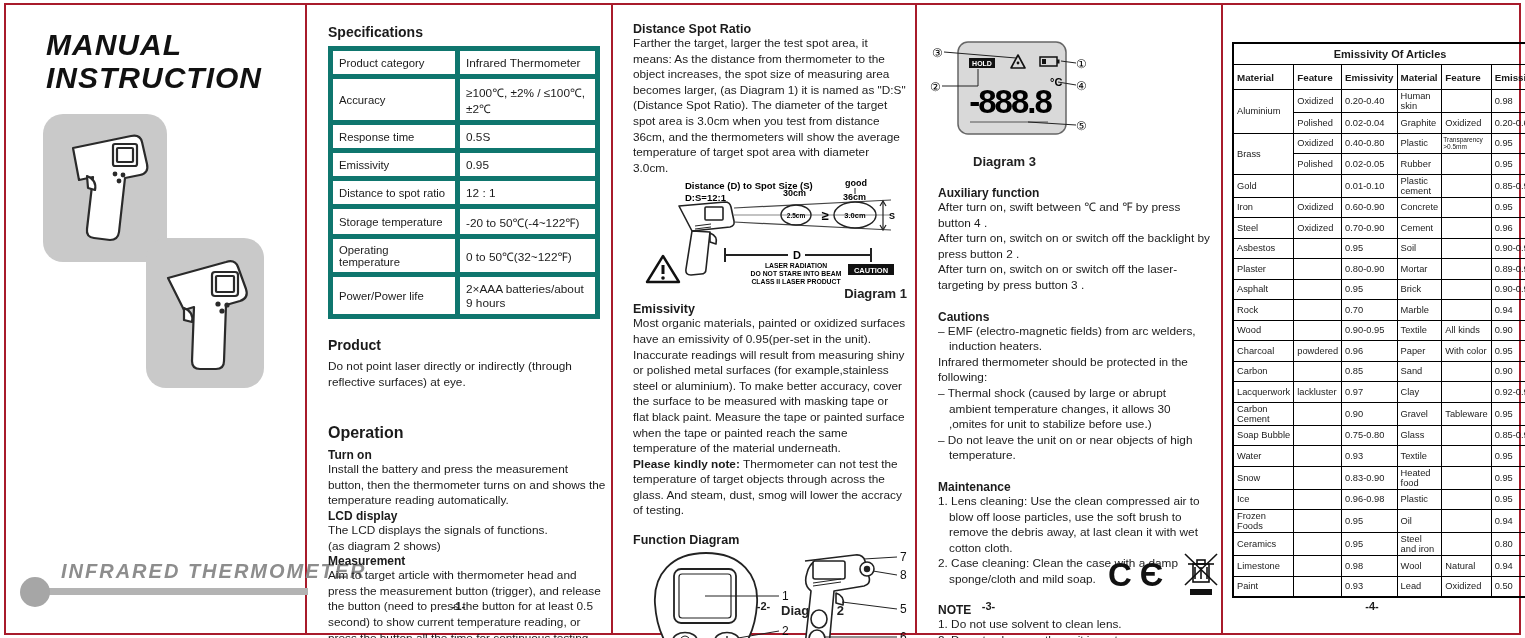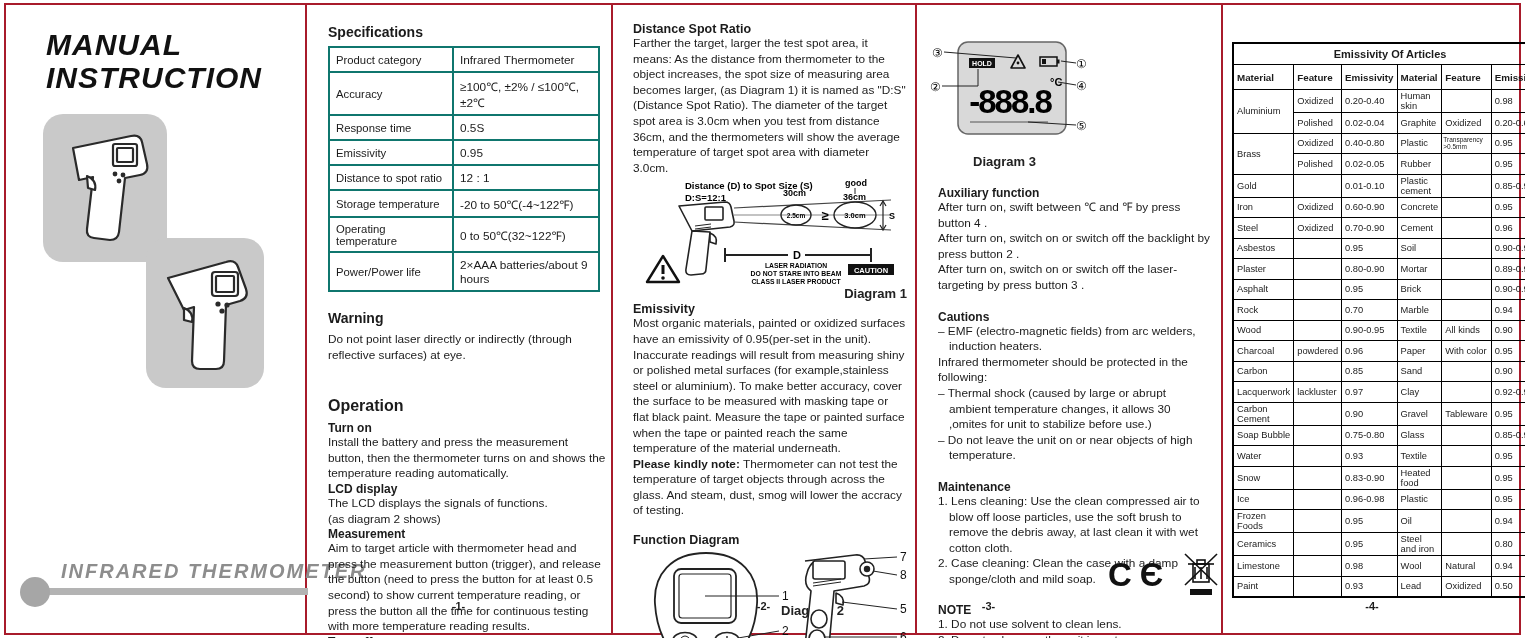--- a/index.html
+++ b/index.html
@@ -16,21 +16,21 @@
   .cover-title{position:absolute;left:40px;top:28px;font-size:30px;font-weight:bold;font-style:italic;
     letter-spacing:1px;line-height:33px;color:#111;}
   .imgbox{position:absolute;background:#c9c9c9;border-radius:20px;}
   .cover-footer{position:absolute;left:55px;top:560px;font-size:20px;font-weight:bold;font-style:italic;
     color:#8d8d8d;letter-spacing:2px;white-space:nowrap;}
   .cover-bar{position:absolute;left:30px;top:588px;width:272px;height:7px;background:#b3b3b3;}
   .cover-dot{position:absolute;left:14px;top:577px;width:30px;height:30px;border-radius:50%;background:#a6a6a6;}
   
   table{border-collapse:collapse;}
   .spec-table{margin:4px 0 0 0;width:272px;}
-  .spec-table td{border:2px solid #0f766e;font-size:11.3px;padding:4.5px 6px;vertical-align:middle;}
+  .spec-table td{border:5px solid #0f766e;font-size:11.3px;padding:4.5px 6px;vertical-align:middle;}
   .spec-table td:first-child{width:110px;}
   .spec-table td:last-child{font-size:11.8px;}
   
   .em-table{width:282px;border:2px solid #000;}
   .em-table td{border:1px solid #000;font-size:9.3px;padding:1px 3px;height:17.5px;vertical-align:middle;}
   .em-table td.t-title{font-size:11px;font-weight:bold;text-align:center;height:18px;}
   .em-table td.t-hdr{font-weight:bold;font-size:9.8px;height:22px;}
   .em-table td.tiny{font-size:6.5px;line-height:7px;padding:0 1px;}
   
   .diagram-caption{font-size:13px;color:#222;font-weight:bold;}
@@ -122,21 +122,21 @@
             <tr>
               <td>Operating temperature</td>
               <td>0 to 50℃(32~122℉)</td>
             </tr>
             <tr>
               <td>Power/Power life</td>
               <td>2×AAA batteries/about 9 hours</td>
             </tr>
           </tbody>
       </table>
-      <div class="h1" style="margin-top:18px">Warning</div>
+      <div class="h1" style="margin-top:18px">Product</div>
       <div class="p" style="width:272px">Do not point laser directly or indirectly (through reflective surfaces) at eye.</div>
       <div class="h1" style="margin-top:34px;font-size:16px">Operation</div>
       <div class="h2">Turn on</div>
       <div class="p">Install the battery and press the measurement button, then the thermometer turns on and shows the temperature reading automatically.</div>
       <div class="h2">LCD display</div>
       <div class="p">The LCD displays the signals of functions.</div>
       <div class="p">(as diagram 2 shows)</div>
       <div class="h2">Measurement</div>
       <div class="p">Aim to target article with thermometer head and press the measurement button (trigger), and release the button (need to press the button for at least 0.5 second) to show current temperature reading, or press the button all the time for continuous testing with more temperature reading results.</div>
       <div class="h2">Turn off</div>

